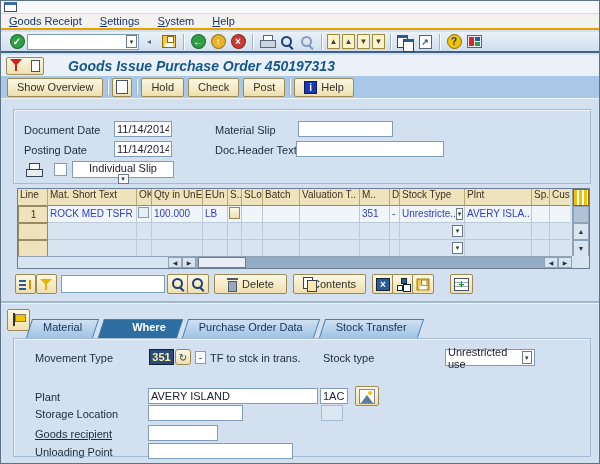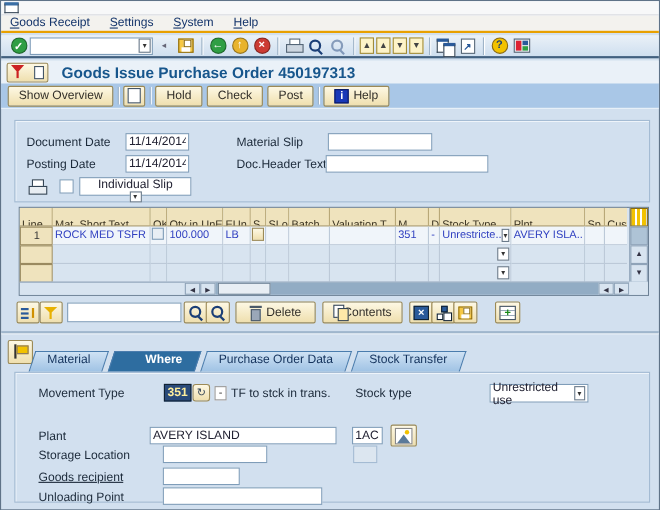--- a/index.html
+++ b/index.html
@@ -57,21 +57,21 @@
   .ddpage { display:inline-flex; align-items:center; justify-content:center; width:11px; height:13px; background:#fff; border:1px solid #6a7a8a; font-size:7px; color:#333; }
   
   .groupbox { border:1px solid #a4bbd3; box-shadow:inset 1px 1px 0 #eef4fa; }
   .ic-printer{ position:relative; width:16px; height:14px; }
   .ic-printer::before{ content:""; position:absolute; left:3px; top:0; width:9px; height:6px; background:#fff; border:1px solid #345; }
   .ic-printer::after{ content:""; position:absolute; left:0; top:6px; width:15px; height:6px; background:#e8edf2; border:1px solid #345; }
   .chk { width:13px; height:13px; background:#fff; border:1px solid #7f9db9; }
   
   .tbl { left:16px; top:187px; width:573px; height:81px; border:1px solid #6b7f94; background:#d8e4f0; }
   .trow { display:flex; height:17px; }
-  .hcell { background:#efe3bd; border-right:1px solid #b8a878; border-bottom:1px solid #9a8a60; font-size:10px; color:#3a3220; padding:10px 1px 0 2px; white-space:nowrap; overflow:hidden; }
+  .hcell { background:#efe3bd; border-right:1px solid #b8a878; border-bottom:1px solid #9a8a60; font-size:10px; color:#3a3220; padding:0 1px 0 2px; white-space:nowrap; overflow:hidden; }
   .dcell { border-right:1px solid #bcc9d8; border-bottom:1px solid #bcc9d8; font-size:10px; padding:2px 1px 0 2px; white-space:nowrap; overflow:hidden; color:#2f3fc0; }
   .r1 .dcell { background:#f0f5fa; }
   .rempty .dcell { background:#d8e4f0; color:#556; }
   .linecell { background:#efe3bd !important; border:1px solid #9a8a60; text-align:center; color:#333 !important; }
   .vscroll { position:absolute; right:0; top:0; width:17px; height:68px; background:#c4d4e4; border-left:1px solid #8fa3b8; }
   .vsbtn { width:16px; height:17px; background:#d8e4f0; border:1px solid #8fa3b8; display:flex; align-items:center; justify-content:center; font-size:7px; color:#334; }
   .vthumb { width:16px; height:17px; background:#aec3d6; border:1px solid #8fa3b8; }
   .ic-cols{ width:16px; height:17px; background:repeating-linear-gradient(90deg,#f2c200 0 3px,#fff 3px 5px); border:1px solid #876a10; }
   .hscroll { position:absolute; left:0; bottom:0; right:17px; height:12px; background:#d8e4f0; border-top:1px solid #8fa3b8; display:flex; }
   .hsbtn { width:14px; height:11px; background:#d8e4f0; border:1px solid #8fa3b8; display:flex; align-items:center; justify-content:center; font-size:6px; color:#334; }
@@ -184,21 +184,21 @@
     <span class="tic">
         <span class="ic-cust"></span>
       </span>
   </div>
 
   <div class="ab titlerow">
     <span class="btn iconbtn" style="margin-left:5px;height:18px;">
       <span class="ic-redfun"></span>
       <span class="ic-page2"></span>
     </span>
-    <span class="pagetitle" style="margin-left:12px;">Goods Issue Purchase Order 450197313</span>
+    <span class="pagetitle" style="margin-left:24px;font-style:italic;">Goods Issue Purchase Order 450197313</span>
   </div>
 
   <div class="ab appbar">
     <button class="btn">Show Overview</button>
     <span class="sep"></span>
     <button class="btn iconbtn">
         <span class="ic-newdoc"></span>
       </button>
     <span class="sep"></span>
     <button class="btn">Hold</button>
@@ -380,21 +380,21 @@
     <div class="ab mtval" style="left:135px;top:10px;">351</div>
     <span class="ab roundbtn" style="left:161px;top:10px;">↻</span>
     <span class="ab dashbox" style="left:181px;top:12px;">-</span>
     <span class="ab lbl" style="left:196px;top:13px;">TF to stck in trans.</span>
     <span class="ab lbl" style="left:309px;top:13px;">Stock type</span>
     <div class="ab combo" style="left:431px;top:10px;width:90px;">
       <span>Unrestricted use</span>
       <span class="ddpage">▾</span>
     </div>
     <span class="ab lbl" style="left:21px;top:52px;">Plant</span>
-    <input class="ab inp" style="left: 122px; top: 49px; width: 170px;" value="AVERY ISLAND">
+    <input class="ab inp" style="left: 134px; top: 49px; width: 170px;" value="AVERY ISLAND">
     <input class="ab inp" style="left: 306px; top: 49px; width: 28px;" value="1AC">
     <span class="btn iconbtn ab" style="left:341px;top:47px;height:20px;">
         <span class="ic-mtn"></span>
       </span>
     <span class="ab lbl" style="left:21px;top:69px;">Storage Location</span>
     <input class="ab inp" style="left: 134px; top: 66px; width: 95px;" value="">
     <span class="ab" style="left:307px;top:66px;width:22px;height:16px;background:#dce6f0;border:1px solid #a4bbd3;"></span>
     <span class="ab lbl ulink" style="left:21px;top:89px;">Goods recipient</span>
     <input class="ab inp" style="left: 134px; top: 86px; width: 70px;" value="">
     <span class="ab lbl" style="left:21px;top:107px;">Unloading Point</span>

